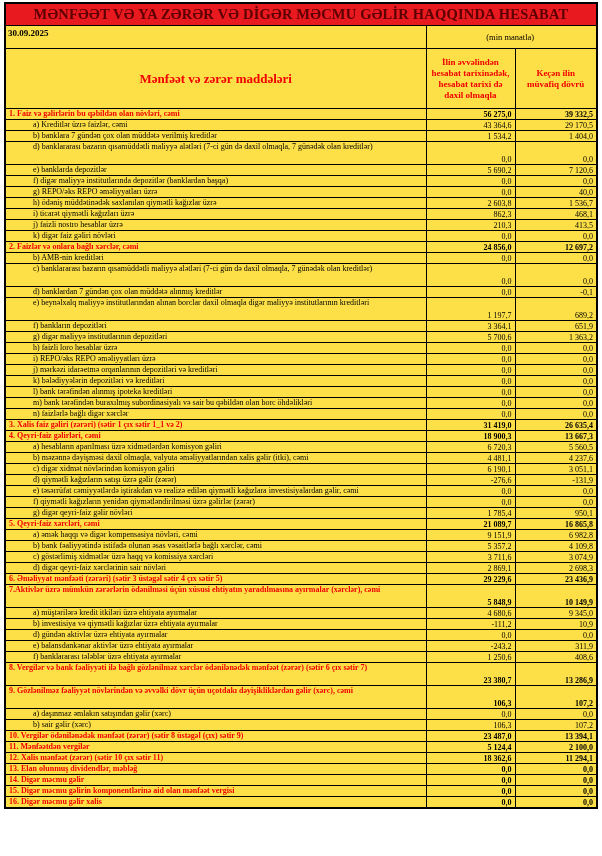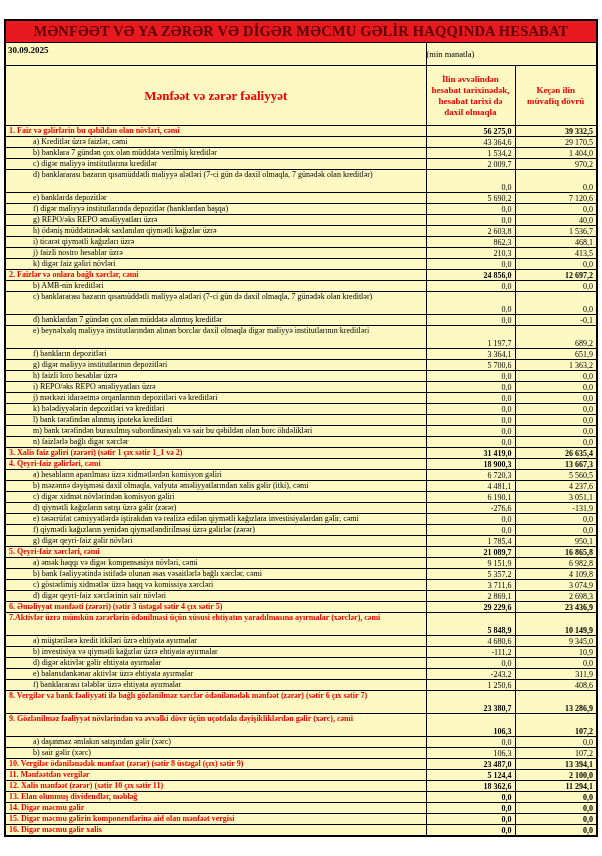--- a/index.html
+++ b/index.html
@@ -2,37 +2,37 @@
 <html><head>
 <meta charset="utf-8">
 <style>
   html,body { margin:0; padding:0; background:#ffffff; }
   body {
     width:602px; height:856px; overflow:hidden; position:relative;
     font-family:"Liberation Serif","DejaVu Serif",serif; color:#000;
     -webkit-font-smoothing:antialiased;
   }
   .report {
-    position:absolute; left:4px; top:19px; width:590px;
-    border:2px solid #000; background:#fef9c3;
+    position:absolute; left:4px; top:2px; width:590px;
+    border:2px solid #000; background:#fde047;
   }
   .title-bar {
     background:#e8191f; color:#5c0000; font-weight:bold; text-align:center;
     font-size:14.5px; line-height:21px; height:21px; border-bottom:1px solid #000;
     letter-spacing:0.2px; white-space:nowrap; overflow:hidden;
   }
   table { width:100%; border-collapse:collapse; table-layout:fixed; border-style:hidden; }
   td,th { border:1px solid #000; overflow:hidden; }
   col.c-label { width:420px; }
   col.c-v1 { width:89px; }
   col.c-v2 { width:auto; }
 
   .date-row td { height:14px; }
   .date-cell { font-weight:bold; font-size:9px; padding:0 0 8px 2px; vertical-align:middle; }
-  .unit-cell { text-align:left; font-size:8.5px; padding:0 2px 0 0; vertical-align:middle; }
+  .unit-cell { text-align:center; font-size:8.5px; padding:0 2px 0 0; vertical-align:middle; }
 
   .header-row th { color:#f00000; height:57px; vertical-align:middle; text-align:center; font-weight:bold; }
   .items-h { font-size:13px; }
   .col-h { font-size:9px; line-height:11px; padding:1px 5px; }
 
   tbody td { height:10px; font-size:8px; line-height:9.5px; }
   tbody tr.tall td { height:22px; }
   .lbl { padding:0 2px 0 3px; vertical-align:top;font-family:Liberation Serif, serif; }
   tr.sub .lbl { padding-left:27px; color:#000; font-weight:normal; }
   tr.main .lbl { color:#f00000; font-weight:bold; }
@@ -50,46 +50,41 @@
       <col class="c-label">
         <col class="c-v1">
         <col class="c-v2">
     </colgroup>
     <thead>
       <tr class="date-row">
         <td class="date-cell">30.09.2025</td>
         <td class="unit-cell" colspan="2">(min manatla)</td>
       </tr>
       <tr class="header-row">
-        <th class="items-h">Mənfəət və zərər fəaliyyət</th>
+        <th class="items-h">Mənfəət və zərər maddələri</th>
         <th class="col-h">İlin əvvəlindən hesabat tarixinədək, hesabat tarixi də daxil olmaqla</th>
         <th class="col-h">Keçən ilin müvafiq dövrü</th>
       </tr>
     </thead>
     <tbody id="rows">
         <tr class="main">
           <td class="lbl">1. Faiz və gəlirlərin bu qəbildən olan növləri, cəmi</td>
           <td class="num">56 275,0</td>
           <td class="num">39 332,5</td>
         </tr>
         <tr class="sub">
           <td class="lbl">a) Kreditlər üzrə faizlər, cəmi</td>
           <td class="num">43 364,6</td>
           <td class="num">29 170,5</td>
         </tr>
         <tr class="sub">
           <td class="lbl">b) banklara 7 gündən çox olan müddətə verilmiş kreditlər</td>
           <td class="num">1 534,2</td>
           <td class="num">1 404,0</td>
         </tr>
-        <tr class="sub">
-          <td class="lbl">c) digər maliyyə institutlarına kreditlər</td>
-          <td class="num">2 009,7</td>
-          <td class="num">970,2</td>
-        </tr>
         <tr class="sub tall">
           <td class="lbl">d) banklararası bazarın qısamüddətli maliyyə alətləri (7-ci gün də daxil olmaqla, 7 günədək olan kreditlər)</td>
           <td class="num">0,0</td>
           <td class="num">0,0</td>
         </tr>
         <tr class="sub">
           <td class="lbl">e) banklarda depozitlər</td>
           <td class="num">5 690,2</td>
           <td class="num">7 120,6</td>
         </tr>
@@ -277,21 +272,21 @@
           <td class="lbl">a) müştərilərə kredit itkiləri üzrə ehtiyata ayırmalar</td>
           <td class="num">4 680,6</td>
           <td class="num">9 345,0</td>
         </tr>
         <tr class="sub">
           <td class="lbl">b) investisiya və qiymətli kağızlar üzrə ehtiyata ayırmalar</td>
           <td class="num">-111,2</td>
           <td class="num">10,9</td>
         </tr>
         <tr class="sub">
-          <td class="lbl">d) digər aktivlər gəlir ehtiyata ayırmalar</td>
+          <td class="lbl">d) gündən aktivlər üzrə ehtiyata ayırmalar</td>
           <td class="num">0,0</td>
           <td class="num">0,0</td>
         </tr>
         <tr class="sub">
           <td class="lbl">e) balansdankənar aktivlər üzrə ehtiyata ayırmalar</td>
           <td class="num">-243,2</td>
           <td class="num">311,9</td>
         </tr>
         <tr class="sub">
           <td class="lbl">f) banklararası tələblər üzrə ehtiyata ayırmalar</td>

